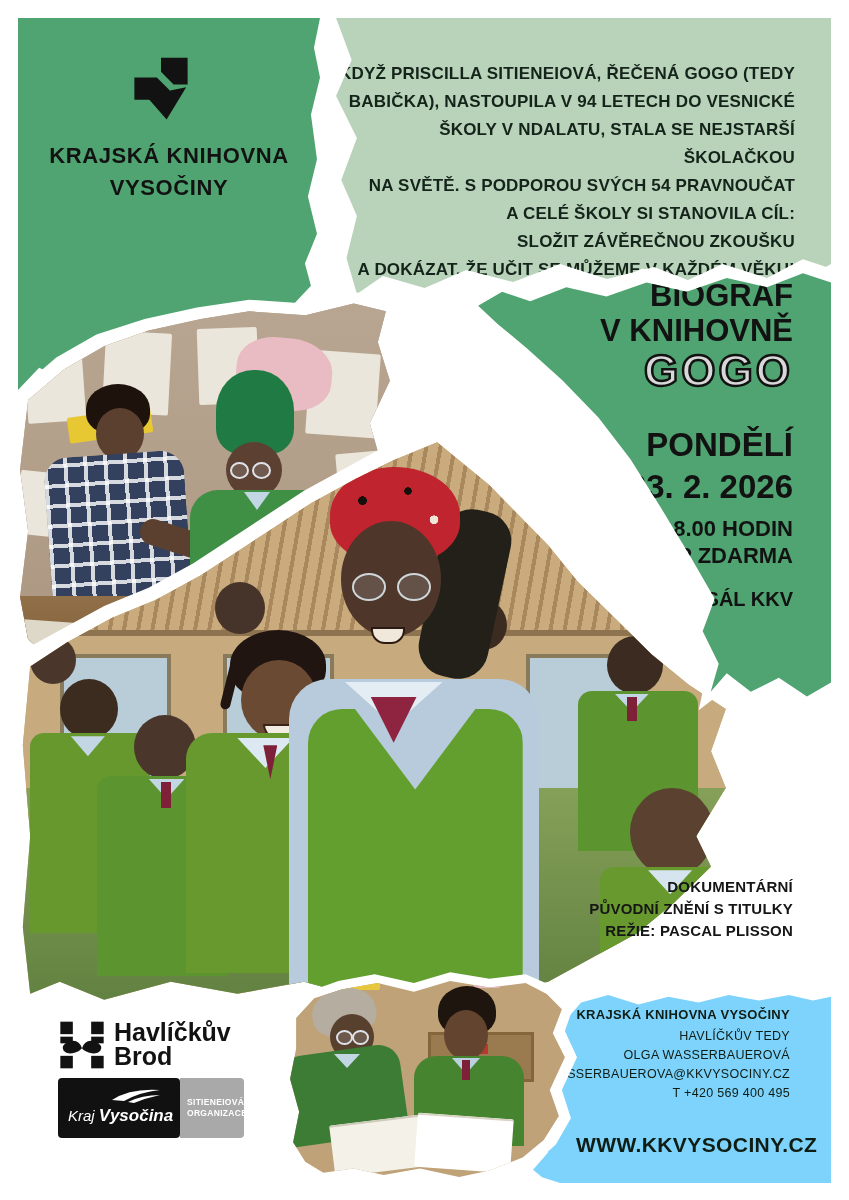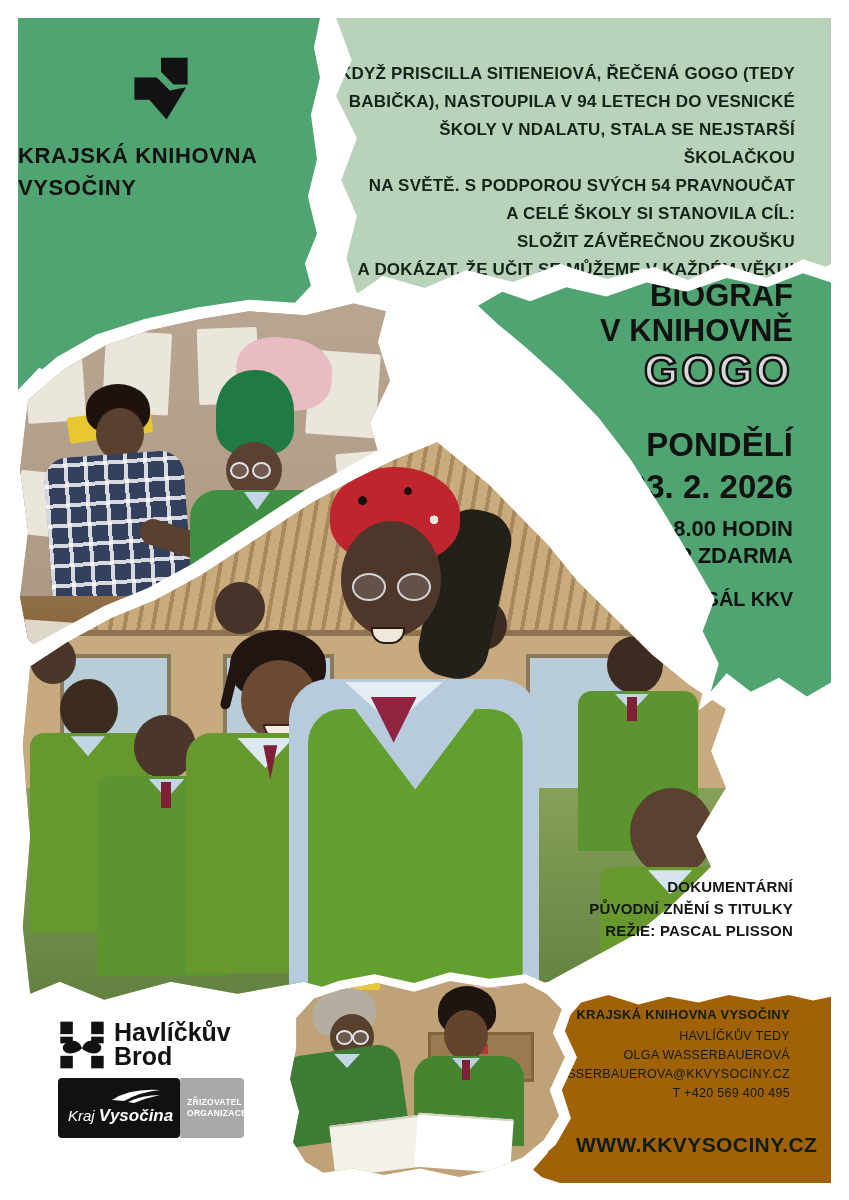--- a/index.html
+++ b/index.html
@@ -12,36 +12,36 @@
   .tl-green{left:18px;top:18px;width:302px;height:372px;background:#4fa471;
     clip-path:polygon(0 0,100% 0,98% 8%,100% 16%,97% 26%,99% 38%,96% 48%,99% 58%,95% 66%,97% 72%,90% 78%,81% 84%,72% 82%,62% 87%,52% 85%,43% 91%,33% 89%,24% 95%,15% 97%,7% 94%,0 100%);}
   .tr-outer{left:310px;top:18px;width:521px;height:300px;background:#ffffff;
     clip-path:polygon(3% 0,100% 0,100% 88%,92% 97%,84% 91%,75% 95%,66% 89%,57% 93%,48% 88%,39% 94%,30% 90%,22% 97%,14% 93%,8% 100%,4% 88%,6% 72%,3% 58%,6% 42%,2% 28%,5% 14%);}
   .tr-inner{background:#b9d3ba;
     clip-path:polygon(5% 0,100% 0,100% 82%,92% 90%,84% 85%,75% 89%,66% 83%,57% 87%,48% 82%,39% 88%,30% 84%,22% 90%,14% 86%,9% 92%,7% 80%,9% 66%,6% 54%,9% 40%,5% 26%,8% 14%);}
   .rg-outer{left:430px;top:250px;width:401px;height:465px;background:#ffffff;z-index:6;
     clip-path:polygon(9% 10%,16% 6%,24% 9%,33% 5%,43% 8%,53% 4%,63% 7%,73% 3%,84% 6%,93% 2%,100% 4%,100% 96%,94% 100%,87% 96%,80% 99%,73% 95%,67% 99%,69% 91%,65% 83%,68% 76%,62% 67%,55% 57%,47% 46%,39% 36%,30% 27%,21% 19%,14% 14%);}
   .rg-inner{background:#4fa471;
     clip-path:polygon(12% 12%,18% 9%,25% 11%,34% 8%,44% 10%,54% 7%,64% 9%,74% 6%,84% 8%,93% 5%,100% 7%,100% 93%,94% 96%,87% 92%,80% 95%,74% 91%,70% 95%,72% 89%,68% 82%,71% 75%,65% 66%,58% 56%,50% 45%,42% 36%,33% 28%,24% 21%,17% 16%);}
-  .br-green{left:530px;top:993px;width:301px;height:190px;background:#a16207;z-index:4;
+  .br-green{left:530px;top:993px;width:301px;height:190px;background:#7dd3fc;z-index:4;
     clip-path:polygon(17% 5%,26% 1%,36% 6%,46% 2%,56% 5%,66% 1%,76% 4%,86% 1%,94% 4%,100% 2%,100% 100%,10% 100%,4% 97%,1% 93%,6% 84%,2% 72%,8% 60%,4% 48%,10% 36%,6% 24%,12% 14%);}
 
   
   .ph1-outer{left:8px;top:292px;width:402px;height:386px;background:#fff;z-index:3;
     clip-path:polygon(2% 26%,12% 17%,22% 11%,34% 7%,47% 4%,60% 2%,74% 3%,86% 0,97% 2%,95% 12%,98% 22%,93% 33%,96% 45%,92% 57%,95% 68%,90% 78%,81% 87%,69% 93%,56% 97%,43% 94%,31% 98%,19% 95%,9% 99%,2% 93%,0 80%,2% 62%,0 45%);}
   .ph1-inner{clip-path:polygon(5% 28%,14% 20%,24% 14%,35% 10%,48% 7%,60% 5%,74% 6%,86% 3%,94% 5%,92% 13%,95% 23%,90% 34%,93% 45%,89% 57%,92% 67%,87% 76%,79% 84%,68% 90%,56% 93%,43% 91%,31% 95%,19% 92%,11% 95%,5% 90%,3% 79%,5% 62%,3% 46%);overflow:hidden;background:#b3a08a;}
   .ph2-outer{left:8px;top:412px;width:740px;height:606px;background:#fff;z-index:5;
     clip-path:polygon(1% 40%,7% 36%,13% 32%,19% 29%,25% 25%,30% 21%,35% 17%,40% 13%,46% 9%,52% 5%,58% 2%,62% 5%,66% 9%,70% 14%,74% 19%,78% 25%,83% 31%,88% 37%,93% 42%,100% 47%,97% 55%,99% 62%,95% 70%,97% 76%,92% 82%,87% 88%,81% 92%,74% 96%,66% 99%,57% 97%,49% 100%,40% 97%,31% 99%,22% 97%,13% 100%,6% 97%,1% 99%,0 85%,1% 70%,0 55%);}
   .ph2-inner{clip-path:polygon(3% 42%,8% 38%,14% 34%,20% 31%,26% 27%,31% 23%,36% 19%,41% 15%,47% 11%,52% 8%,58% 5%,61% 8%,65% 12%,69% 17%,73% 22%,77% 28%,82% 34%,87% 40%,92% 45%,97% 49%,95% 56%,97% 62%,93% 70%,95% 75%,90% 81%,85% 86%,79% 90%,73% 94%,66% 96%,57% 94%,49% 97%,40% 94%,31% 96%,22% 94%,13% 97%,7% 94%,3% 96%,2% 85%,3% 70%,2% 55%);overflow:hidden;background:#c7ab7e;}
   .ph3-outer{left:278px;top:970px;width:302px;height:218px;background:#fff;z-index:7;
     clip-path:polygon(3% 20%,10% 10%,20% 5%,32% 2%,45% 6%,57% 1%,70% 4%,82% 2%,92% 8%,98% 16%,95% 28%,99% 40%,94% 55%,97% 68%,92% 80%,84% 90%,72% 96%,60% 100%,47% 95%,35% 99%,24% 96%,14% 98%,6% 92%,1% 80%,4% 65%,0 50%,3% 35%);}
   .ph3-inner{clip-path:polygon(6% 22%,12% 13%,21% 9%,33% 6%,45% 10%,57% 5%,70% 8%,82% 6%,89% 11%,94% 18%,91% 29%,95% 40%,90% 55%,93% 67%,88% 78%,81% 86%,70% 92%,60% 95%,47% 91%,35% 94%,25% 91%,15% 93%,9% 88%,5% 79%,7% 65%,4% 50%,6% 36%);overflow:hidden;background:#bfa278;}
 
   
-  .kkv-name{left:18px;top:140px;width:302px;text-align:left;font-weight:700;font-size:22px;letter-spacing:.6px;line-height:32px;color:#121212;}
+  .kkv-name{left:18px;top:140px;width:302px;text-align:center;font-weight:700;font-size:22px;letter-spacing:.6px;line-height:32px;color:#121212;}
   .intro{position:absolute;right:36px;top:42px;width:470px;text-align:right;font-weight:700;font-size:17px;line-height:28px;letter-spacing:.2px;color:#15241a;}
   .event-col{position:absolute;inset:0;text-align:right;}
   .event-col>div{position:absolute;right:38px;white-space:nowrap;font-weight:700;color:#121212;}
   .ev-biograf{top:28px;font-size:31px;}
   .ev-knihovne{top:63px;font-size:31px;}
   .ev-gogo{top:96px;font-size:44px;letter-spacing:3px;color:#d8d8d8 !important;
            -webkit-text-stroke:2.5px #121212;}
   .ev-day{top:176px;font-size:33px;}
   .ev-date{top:218px;font-size:33px;}
   .ev-time{top:266px;font-size:22px;}
@@ -275,17 +275,17 @@
   </div>
 
   <div class="abs kraj-box">
     <svg style="position:absolute;left:52px;top:8px" width="52" height="18" viewBox="0 0 52 18">
       <path d="M2 14 Q20 2 50 4 Q30 6 14 15 Z" fill="#ffffff"></path>
       <path d="M18 16 Q32 9 50 9 Q36 12 24 17 Z" fill="#ffffff"></path>
     </svg>
     <div class="kraj-text"><span>Kraj</span> <b>Vysočina</b></div>
   </div>
   <div class="abs zriz-box">
-    <span>ZŘIZOVATEL</span>
+    <span>SITIENEIOVÁ</span>
     <span>ORGANIZACE</span>
   </div>
 
 </div>
 
 </body></html>

